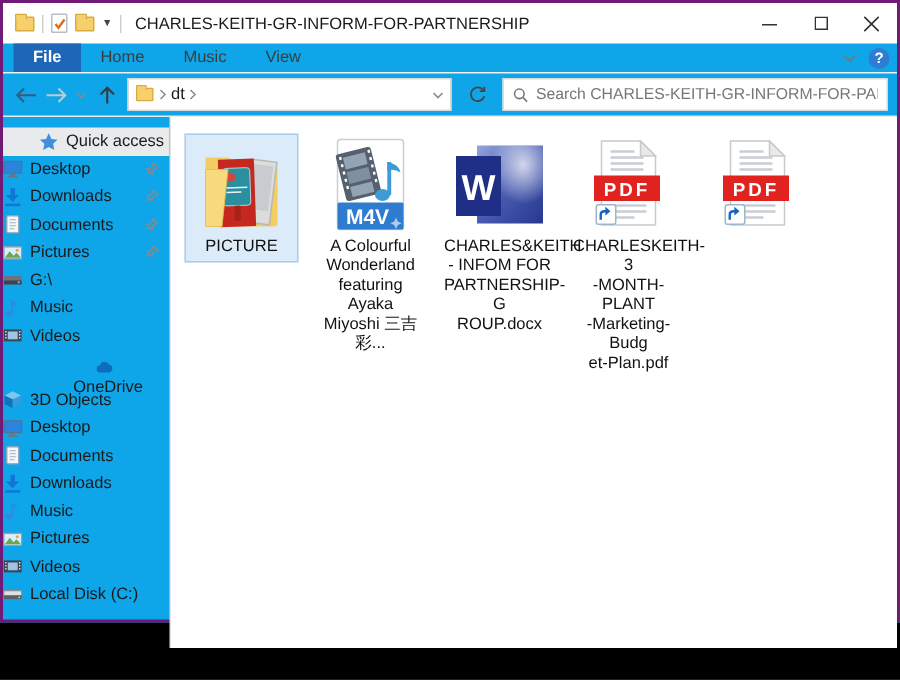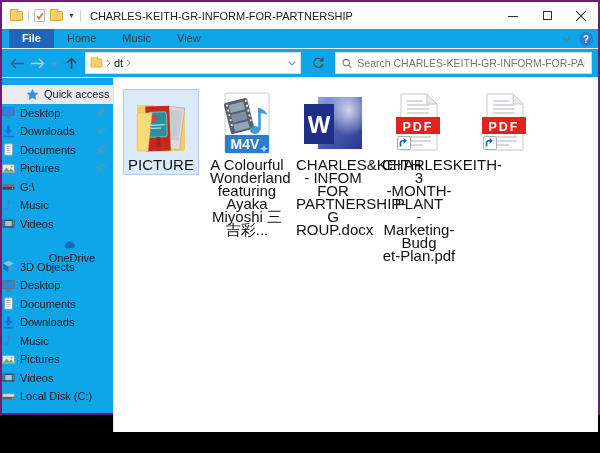--- a/index.html
+++ b/index.html
@@ -49,21 +49,21 @@
   .side-row.child { }
   .side-label { margin-left:5px; white-space:nowrap; }
   .pin { position:absolute; right:7px; top:4px; }
   .hl { background:#e8eaec; }
   .gap-lg { margin-top:6px;flex-direction:column; } .gap-sm { margin-top:4px; }
 
   .content { flex:1; position:relative; padding:11px 0 0 9px; display:flex; align-items:flex-start; gap:10px; background:#fff; }
   .file-item { width:76px; text-align:center; border:1px solid transparent; padding:1px 0 3px 0; }
   .file-item.selected { background:#dcebfa; border:1px solid #a9cdf0; }
   .icon-box { height:66px; display:flex; align-items:center; justify-content:center; }
-  .file-label { font-size:15px; line-height:13px; color:#111; white-space:pre-line; margin-top:1px; }
+  .file-label { font-size:11px; line-height:13px; color:#111; white-space:pre-line; margin-top:1px; }
 
   .bottom-band { position:absolute; left:0; top:433px; width:600px; height:20px; background:#000; }
   svg { display:block; }
 </style>
 </head>
 <body>
 
 <div class="window">
 
   <div class="titlebar">

